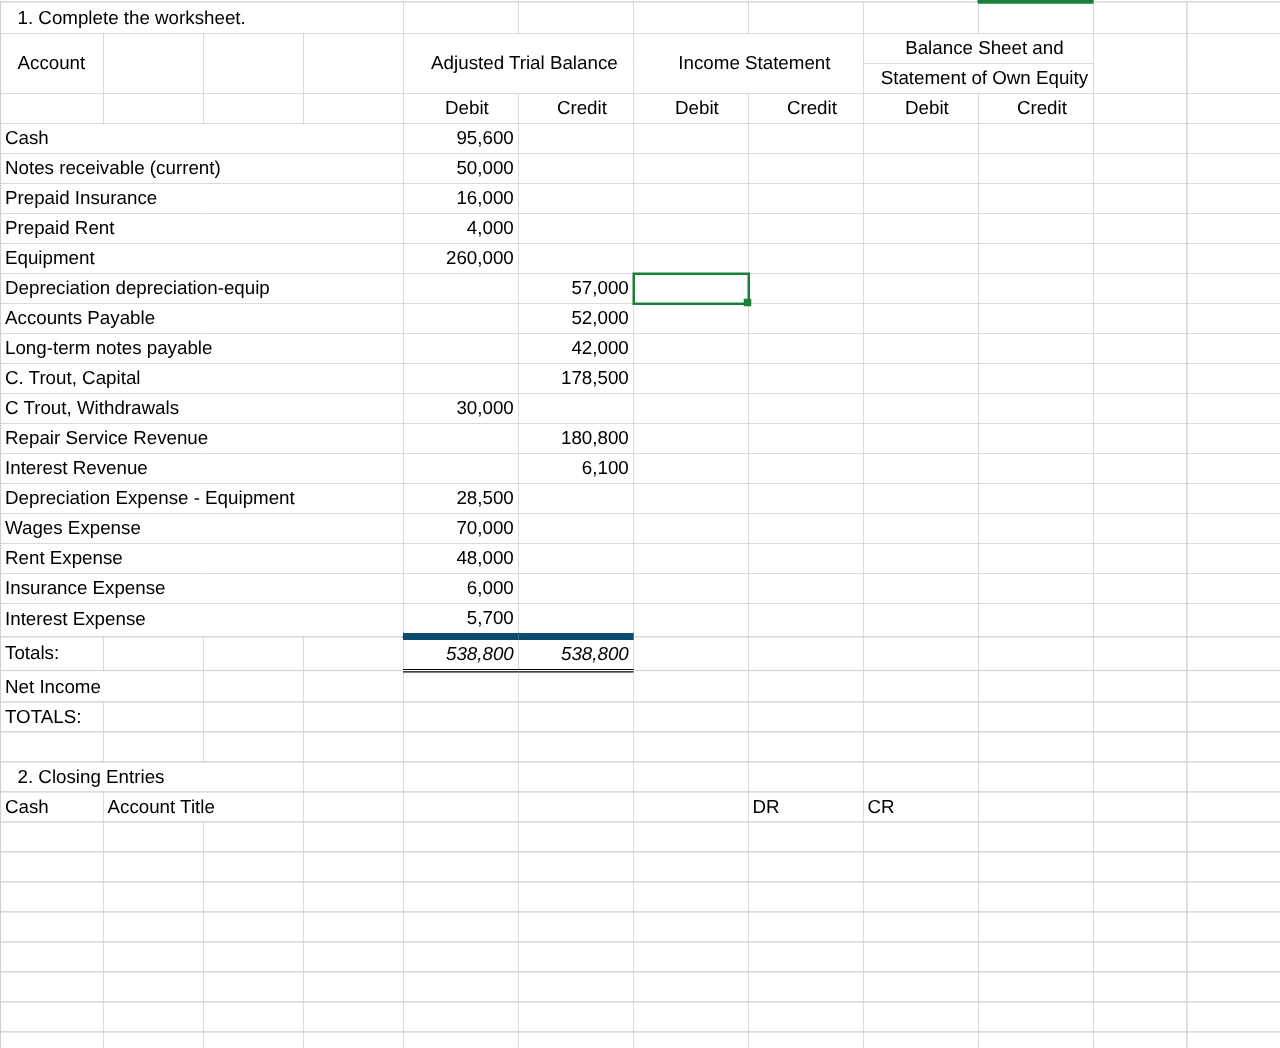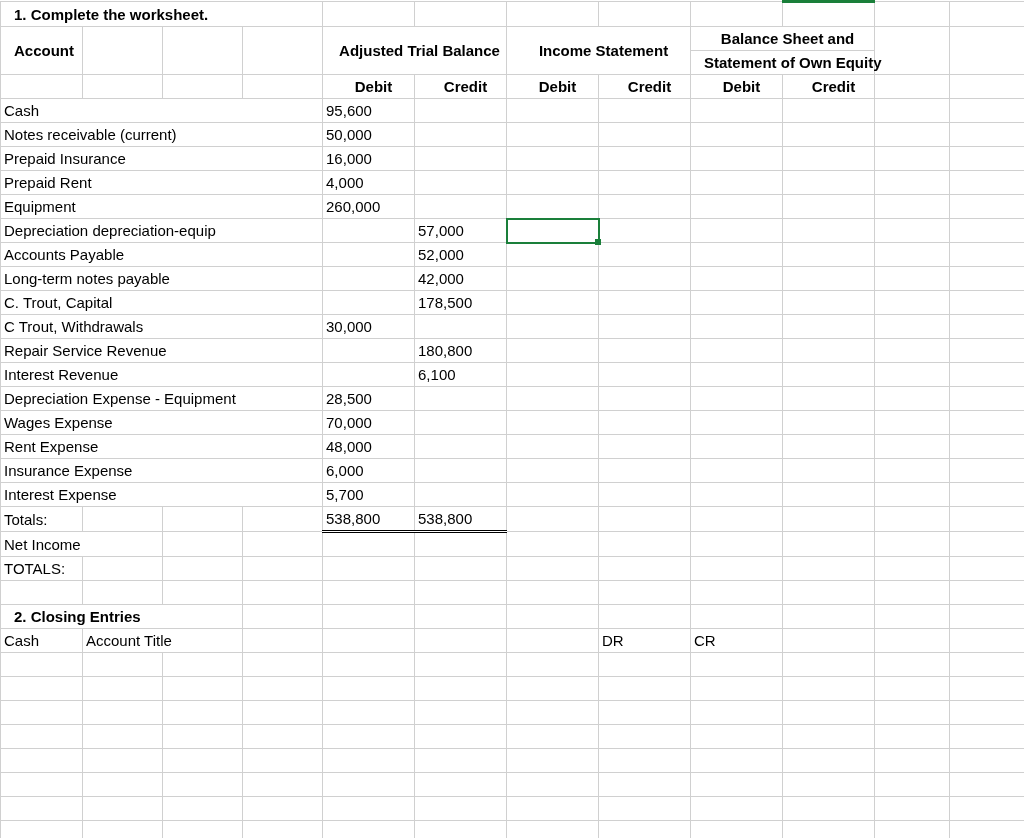--- a/index.html
+++ b/index.html
@@ -25,27 +25,27 @@
   td{
     border:1px solid var(--grid);
     height:23px;
     padding:0 3px;
     white-space:nowrap;
     overflow:visible;
     vertical-align:middle;
     position:relative;
     background:#fff;
   }
-  td.num{text-align:left;}
-  .bold{font-weight:700;padding-left:13px;}
+  td.num{text-align:right;}
+  .bold{font-weight:400;padding-left:13px;}
   .center{text-align:center;}
   
   .col-accent td:nth-child(7){border-top:3px solid var(--sel);}
   
-  .totals-db td.tot{border-top:1px solid #0c4a6e;border-bottom:3px double #000;}
+  .totals-db td.tot{border-top:6px solid #0c4a6e;border-bottom:3px double #000;font-style:italic;}
   
   td.selected{
     outline:2px solid var(--sel);
     outline-offset:-1px;
     z-index:2;
   }
   td.selected::after{
     content:"";
     position:absolute;
     right:-3px;

